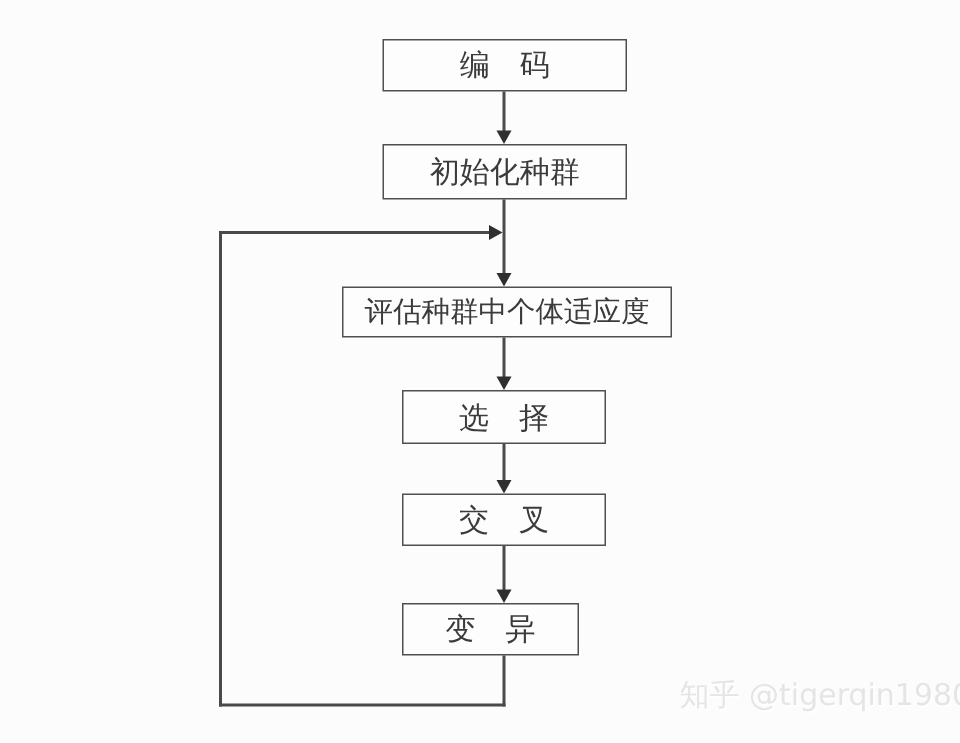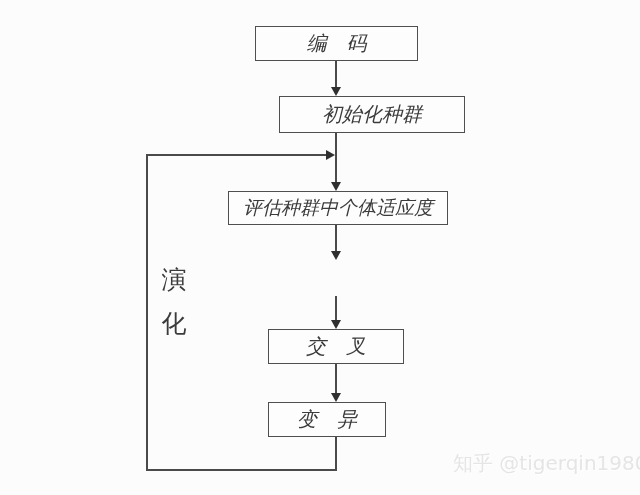--- a/index.html
+++ b/index.html
@@ -19,24 +19,23 @@
     position: absolute;
     box-sizing: border-box;
     border: 1.5px solid #4f4f4f;
     background: #fdfdfd;
     display: flex;
     align-items: center;
     justify-content: center;
     color: #3b3b3b;
     font-size: 20px;
     white-space: nowrap;
-    font-style: italic;
   }
   .node-encode   { left: 255px; top: 26px;  width: 163px; height: 35px; }
-  .node-init     { left: 255px; top: 96px;  width: 186px; height: 37px; margin-left: 24px; }
+  .node-init     { left: 255px; top: 96px;  width: 163px; height: 37px; }
   .node-evaluate { left: 228px; top: 191px; width: 220px; height: 34px; font-size: 19px; text-align: center; }
   .node-select   { left: 268px; top: 260px; width: 136px; height: 36px; }
   .node-cross    { left: 268px; top: 329px; width: 136px; height: 35px; }
   .node-mutate   { left: 268px; top: 402px; width: 118px; height: 35px; }
 
   .line {
     position: absolute;
     background: #4a4a4a;
   }
   .vline { width: 2px; }
@@ -87,20 +86,23 @@
 
   <div class="node node-encode">
     <span>编　码</span>
   </div>
   <div class="node node-init">
     <span>初始化种群</span>
   </div>
   <div class="node node-evaluate">
     <span>评估种群中个体适应度</span>
   </div>
+  <div class="node node-select">
+    <span>选　择</span>
+  </div>
   <div class="node node-cross">
     <span>交　叉</span>
   </div>
   <div class="node node-mutate">
     <span>变　异</span>
   </div>
 
   <div class="line vline" style="left:335px; top:61px; height:28px;"></div>
   <div class="arrow-down" style="left:331px; top:87px;"></div>
 
@@ -115,17 +117,16 @@
 
   <div class="line vline" style="left:335px; top:364px; height:30px;"></div>
   <div class="arrow-down" style="left:331px; top:393px;"></div>
 
   <div class="line vline" style="left:335px; top:437px; height:34px;"></div>
   <div class="line hline" style="left:146px; top:469px; width:191px;"></div>
   <div class="line vline" style="left:146px; top:154px; height:317px;"></div>
   <div class="line hline" style="left:146px; top:154px; width:181px;"></div>
   <div class="arrow-right" style="left:326px; top:150px;"></div>
 
-  <div class="loop-label">演化</div>
 
   <div class="watermark">知乎 @tigerqin1980</div>
 
 </div>
 
 </body></html>

